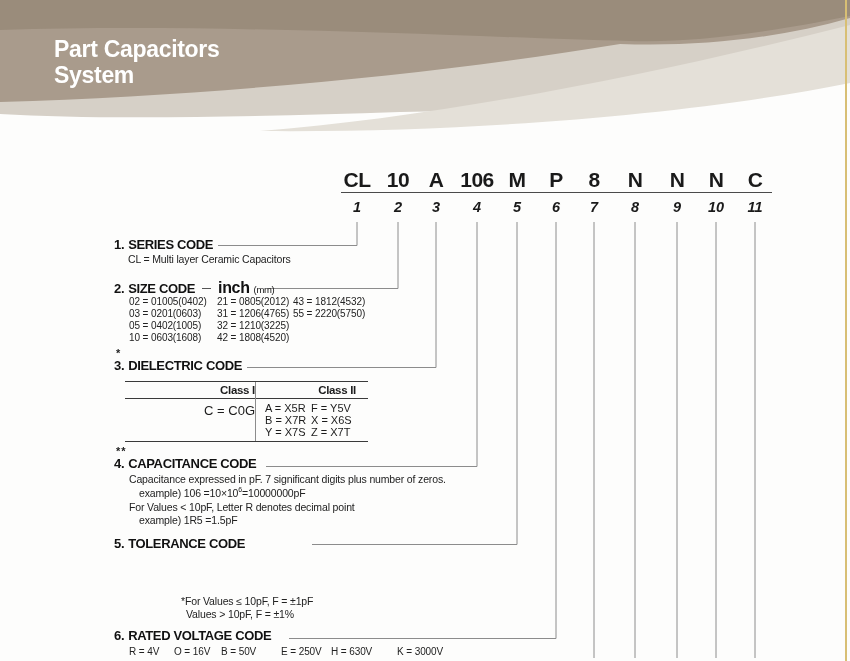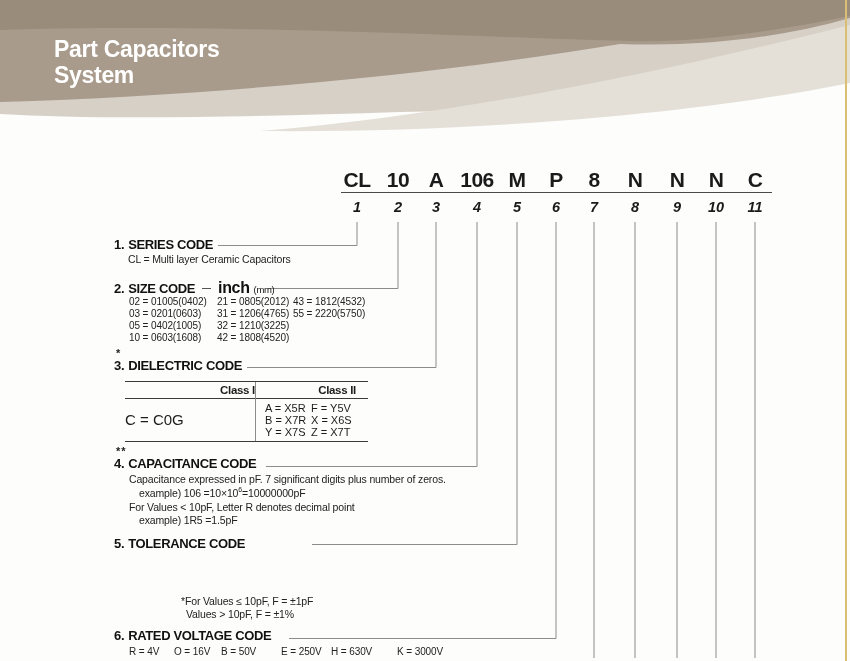--- a/index.html
+++ b/index.html
@@ -59,21 +59,21 @@
   
   .dtable{
     position:absolute;left:125px;top:381px;width:243px;height:59px;
     border-top:1.3px solid #3a3a3a;border-bottom:1.3px solid #3a3a3a;
   }
   .dtable .hsep{position:absolute;left:0;right:0;top:16px;height:1.2px;background:#3a3a3a;}
   .dtable .vsep{position:absolute;left:130px;top:0;bottom:0;width:1px;background:#8c8c8c;}
   .dth{position:absolute;top:2px;text-align:right;font-size:11.5px;font-weight:700;letter-spacing:-0.3px;}
   .dth.c1{left:0;width:130px;}
   .dth.c2{left:118px;width:113px;}
-  .dtd-c1{position:absolute;left:0;width:130px;top:29px;text-align:left;font-size:15px;}
+  .dtd-c1{position:absolute;left:0;width:130px;top:21px;text-align:right;font-size:13px;}
   .dcol{position:absolute;top:20px;font-size:11px;line-height:12px;white-space:nowrap;}
   .dcol.a{left:140px;}
   .dcol.b{left:186px;}
 </style>
 </head>
 <body>
 
 <div class="page">
 
   <svg class="hdr-svg" viewBox="0 0 850 150" preserveAspectRatio="none">

